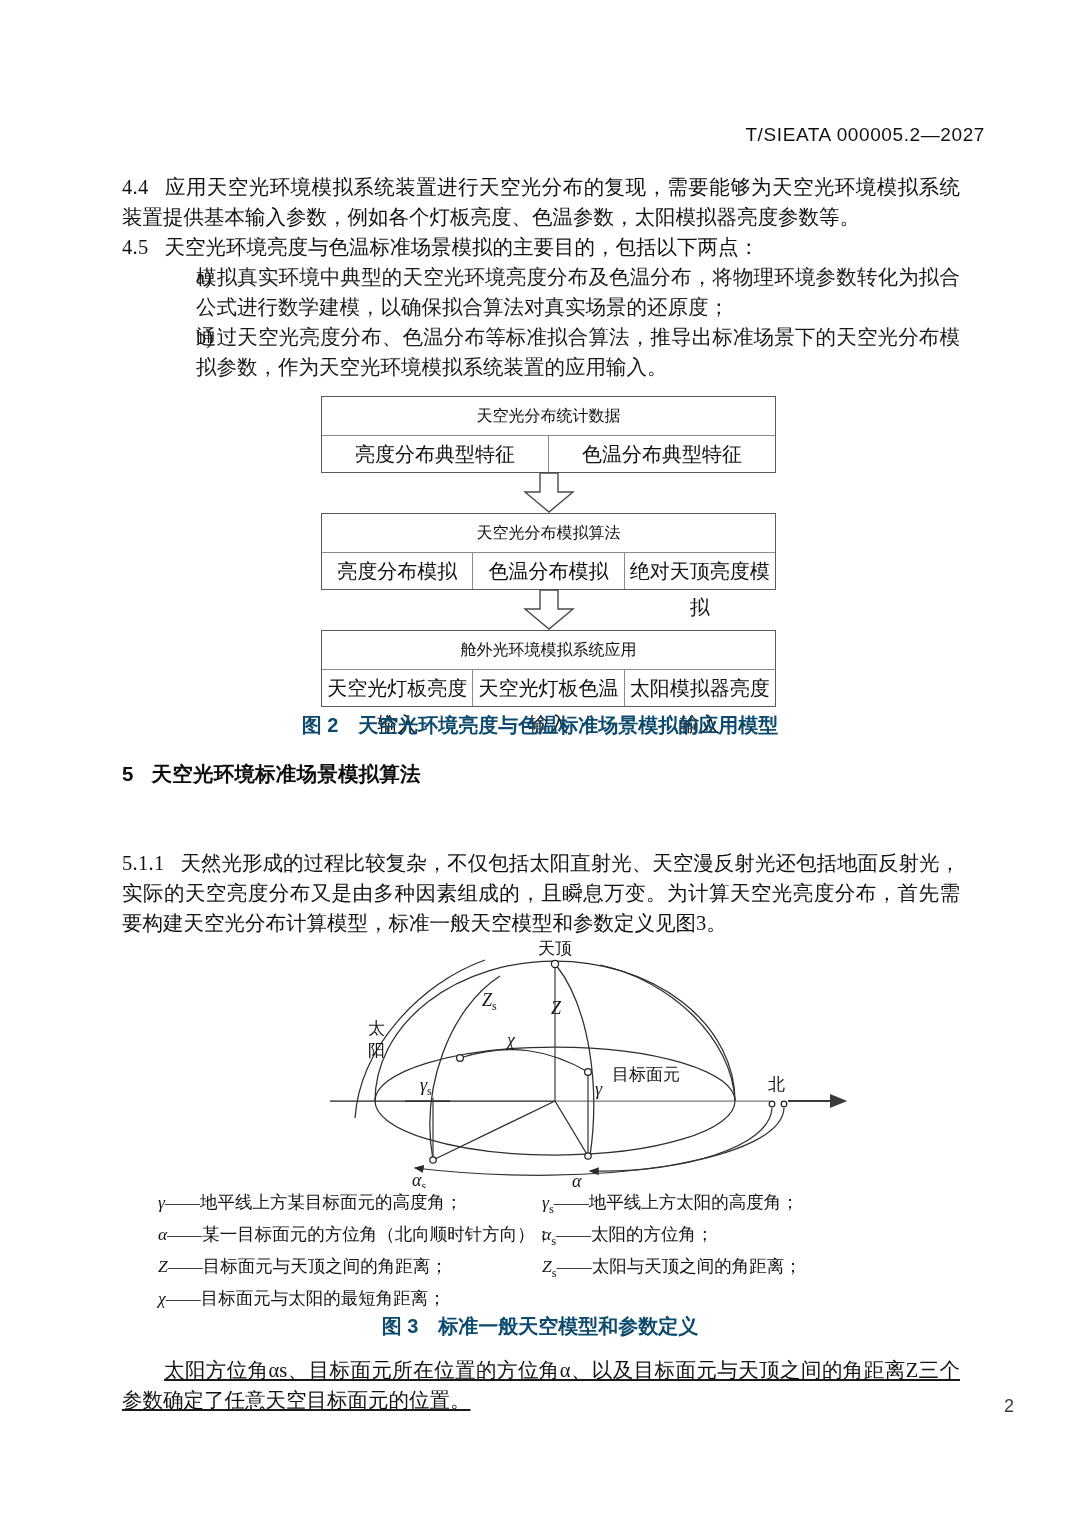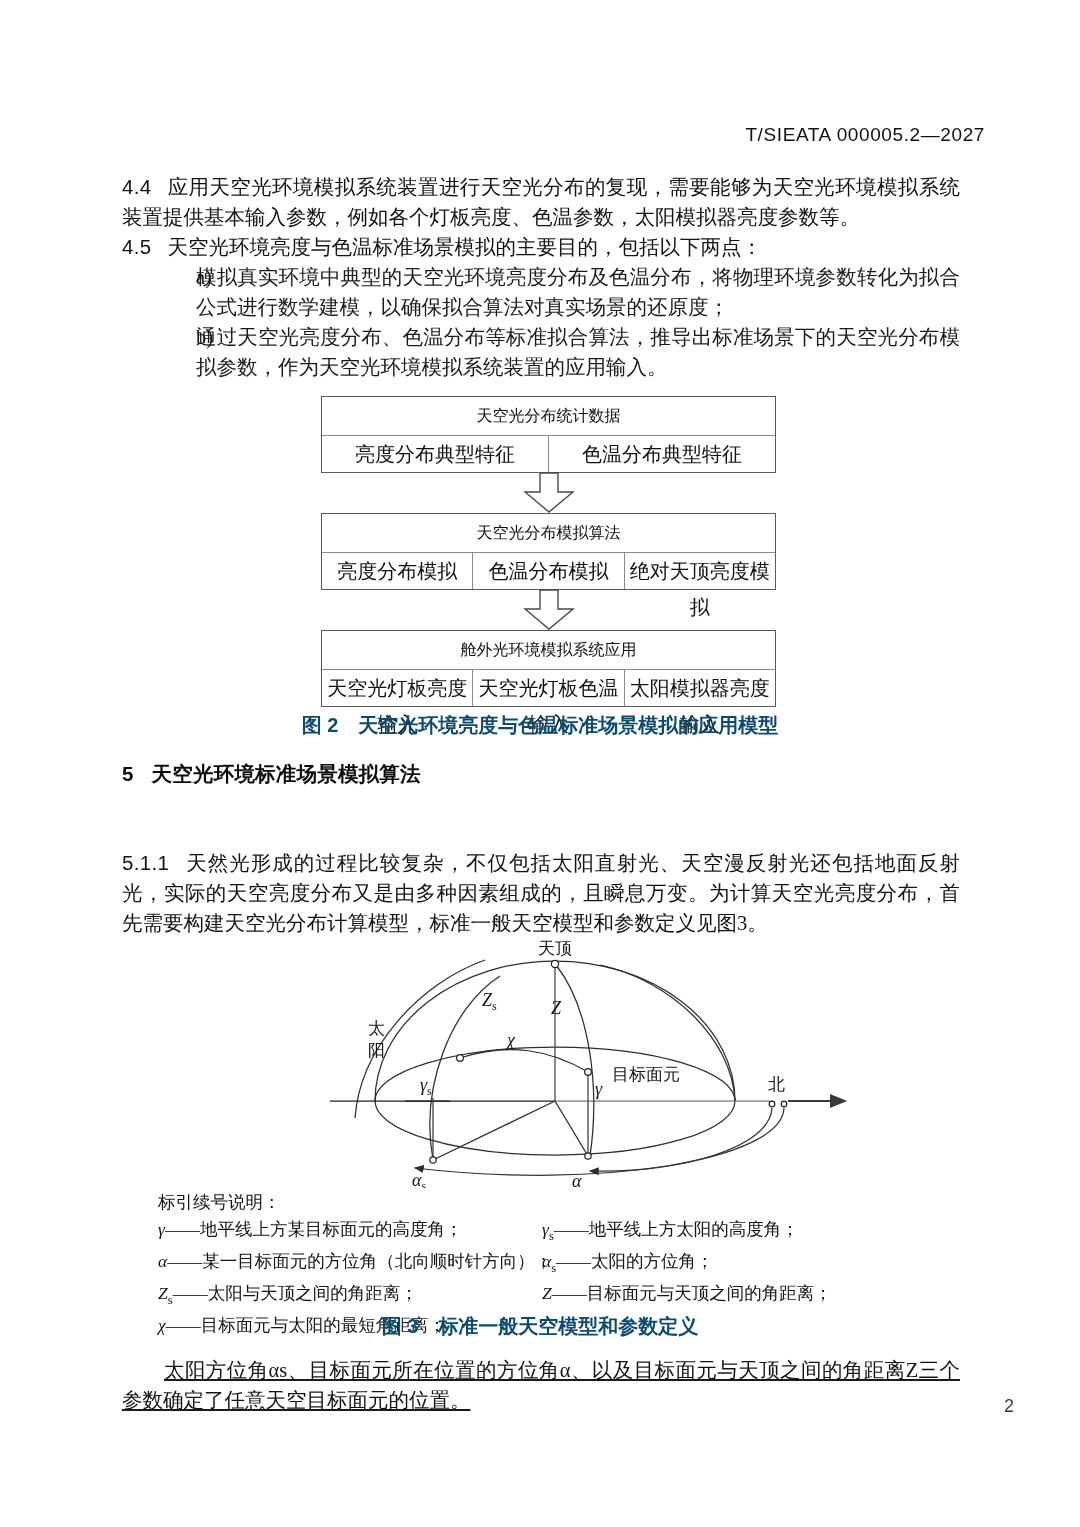--- a/index.html
+++ b/index.html
@@ -38,21 +38,21 @@
     width: 838px;
   }
   .para {
     font-size: 20.5px;
     line-height: 30px;
     text-align: justify;
     margin: 0;
     color: #121212;
   }
   .para .num {
-    font-family: Liberation Sans, sans-serif;
+    font-family: Liberation Serif, serif;
     letter-spacing: 0.3px;
   }
   .gap-num { display: inline-block; width: 16px; }
 
   .list-item {
     display: flex;
     margin: 0;
     font-size: 20.5px;
     line-height: 30px;
   }
@@ -338,41 +338,40 @@
 
       <text x="468" y="152" font-size="17">北</text>
 
       <text x="112" y="248" font-size="18" font-style="italic">α<tspan font-size="12" dy="4" font-style="normal">s</tspan></text>
 
       <text x="272" y="249" font-size="18" font-style="italic">α</text>
     </svg>
   </div>
 
   <div class="legend">
-    <div class="legend-title">标引续号说明：</div>
     <div class="legend-grid">
       <div>
         <span class="sym">γ</span><span>——地平线上方某目标面元的高度角；</span>
       </div>
       <div>
         <span class="sym">γ<sub>s</sub></span><span>——地平线上方太阳的高度角；</span>
       </div>
 
       <div>
         <span class="sym">α</span><span>——某一目标面元的方位角（北向顺时针方向）；</span>
       </div>
       <div>
         <span class="sym">α<sub>s</sub></span><span>——太阳的方位角；</span>
       </div>
 
       <div>
+        <span class="sym">Z</span><span>——目标面元与天顶之间的角距离；</span>
+      </div>
+      <div>
         <span class="sym">Z<sub>s</sub></span><span>——太阳与天顶之间的角距离；</span>
-      </div>
-      <div>
-        <span class="sym">Z</span><span>——目标面元与天顶之间的角距离；</span>
       </div>
 
       <div>
         <span class="sym">χ</span><span>——目标面元与太阳的最短角距离；</span>
       </div>
       <div></div>
     </div>
   </div>
 
   <div class="fig-caption" style="top:1313px;">

